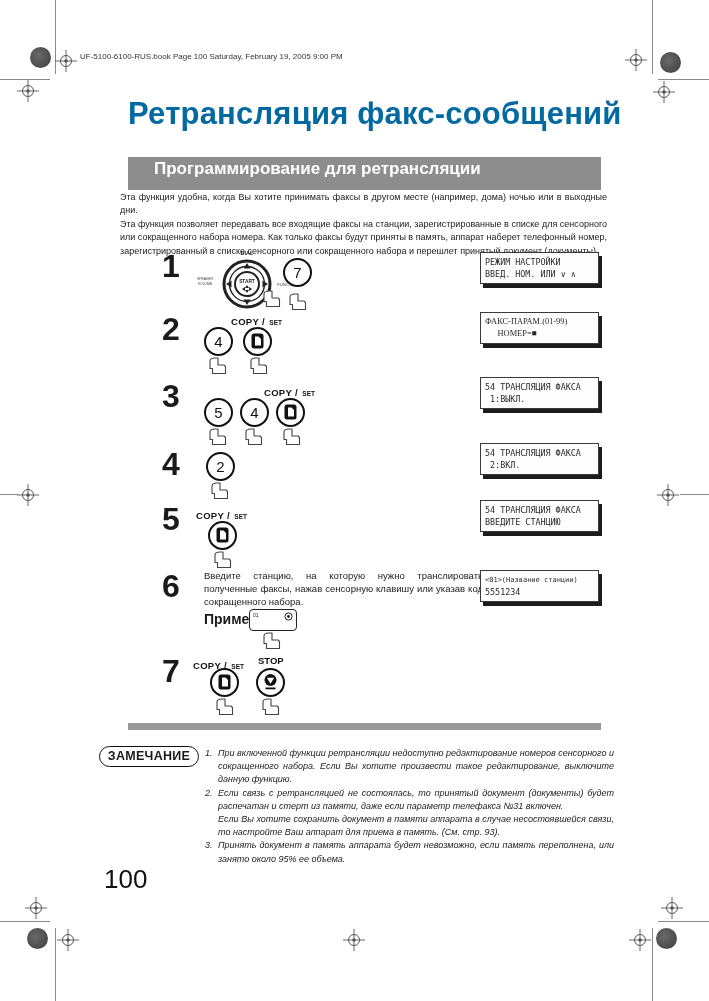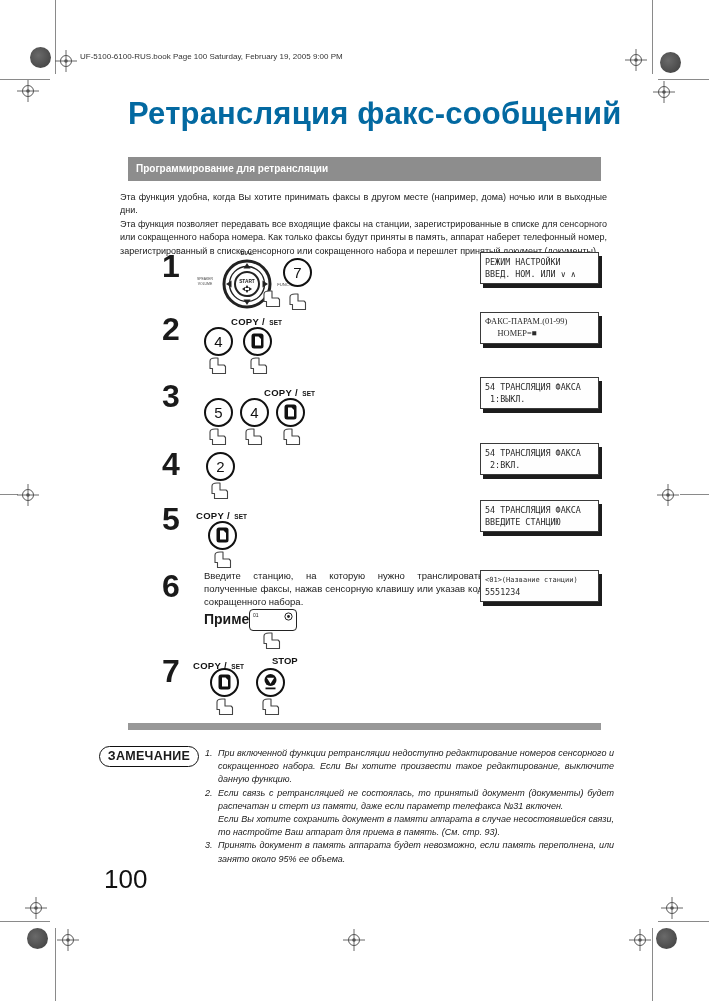--- a/index.html
+++ b/index.html
@@ -11,40 +11,40 @@
   .vline { position:absolute; width:1px; background:#8a8a8a; }
   .regtarget { position:absolute; width:22px; height:22px; }
   .regdot { position:absolute; width:21px; height:21px; border-radius:50%;
             background:radial-gradient(circle at 40% 40%, #6a6a6a, #3c3c3c); }
 
   .header-line { position:absolute; left:80px; top:52px; font-size:8px; color:#333; white-space:nowrap; }
 
   .doc-title { position:absolute; left:128px; top:96px; font-size:31px; font-weight:bold;
                color:#0369a1; letter-spacing:0.2px; }
 
-  .section-bar { position:absolute; left:128px; top:157px; width:473px; height:24px;
-                 background:#8d8d8d; color:#fff; font-size:10px; font-weight:bold;
-                 line-height:23px; padding-left:8px; box-sizing:border-box; }
+  .section-bar { position:absolute; left:128px; top:157px; width:473px; height:33px;
+                 background:#8d8d8d; color:#fff; font-size:17px; font-weight:bold;
+                 line-height:23px; padding-left:26px; box-sizing:border-box; }
 
   .intro { position:absolute; left:120px; top:191px; width:487px; font-size:9px;
            line-height:13.4px; text-align:justify; }
   .intro p { margin:0; }
 
   .step-num { position:absolute; left:162px; font-size:32px; font-weight:bold;
               letter-spacing:-1px; line-height:1; }
 
   .key { position:absolute; width:29px; height:29px; box-sizing:border-box;
          border:2px solid #111; border-radius:50%; background:#fff;
          text-align:center; line-height:25px; font-size:15px; color:#111; }
   .key svg { display:block; margin:4px auto 0; }
 
   .cslabel { position:absolute; font-weight:bold; white-space:nowrap; color:#111; }
   .cslabel .big { font-size:9.5px; letter-spacing:0.3px; }
   .cslabel .small { font-size:6.5px; }
-  .stoplabel { position:absolute; font-weight:bold; font-size:9.5px; color:#111;margin-left:14px; }
+  .stoplabel { position:absolute; font-weight:bold; font-size:9.5px; color:#111; }
 
   .hand { position:absolute; width:21px; height:18px; }
 
   .lcd { position:absolute; left:480px; width:119px; height:32px; box-sizing:border-box;
          background:#fefefe; border:1px solid #3a3a3a; box-shadow:3px 4px 0 #1c1c1c;
          font-family:"DejaVu Sans Mono", monospace; font-size:8.4px; color:#2a2a2a;
          padding:3px 0 0 4px; }
   .lcd div { white-space:pre; line-height:12px; }
   .lcd .tiny { font-size:7px; }
 

